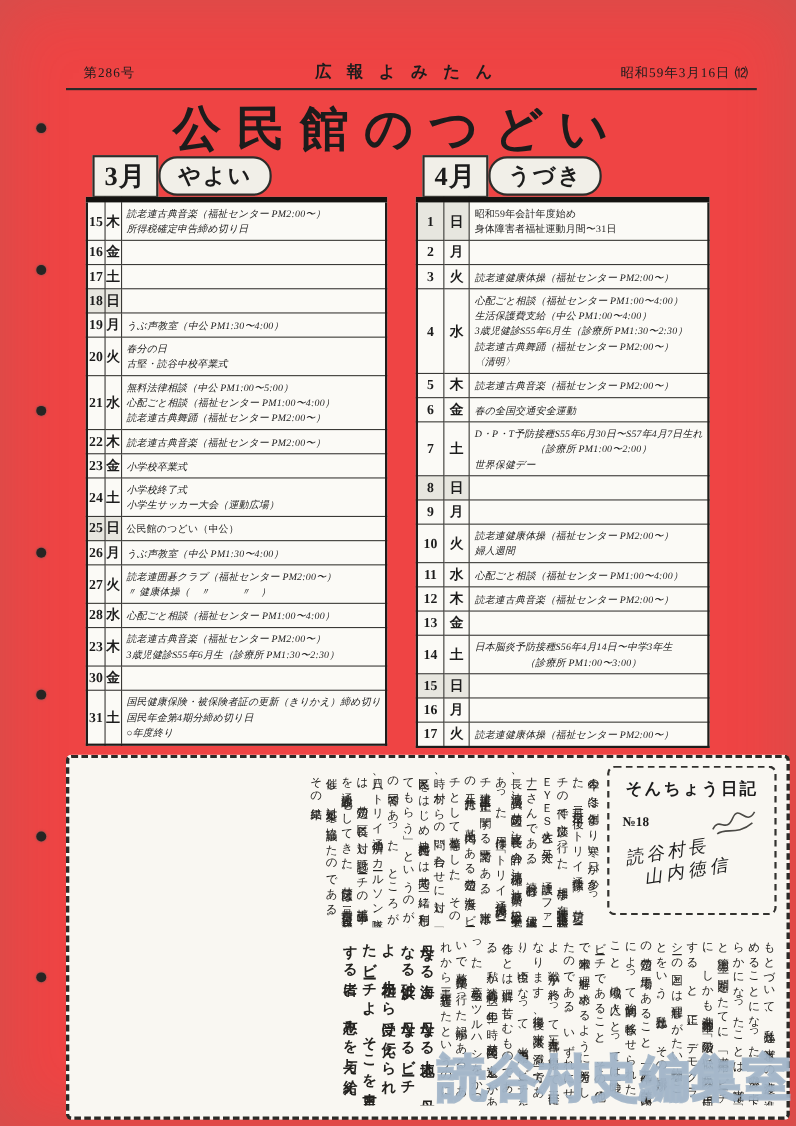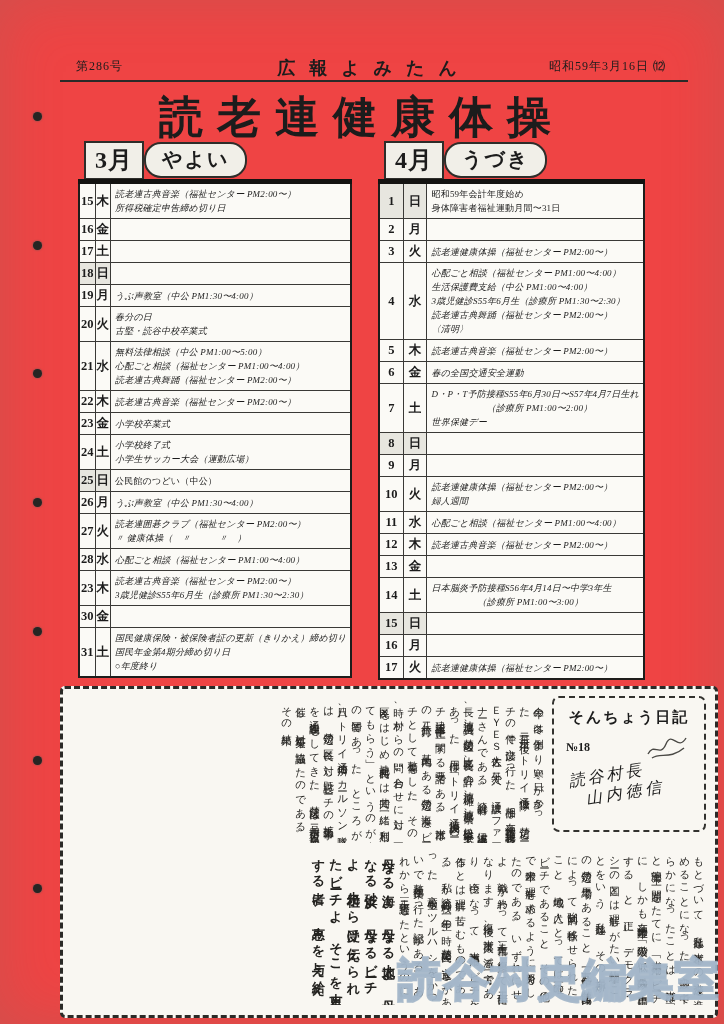--- a/index.html
+++ b/index.html
@@ -4,22 +4,22 @@
 <style>
   html,body{margin:0;padding:0;}
   body{width:724px;height:1024px;background:#dcdad6;font-family:"Liberation Serif","DejaVu Serif",serif;color:#1c1c1c;}
   #page{position:relative;width:724px;height:1024px;background:#ef4444;overflow:hidden;
         box-shadow:inset 0 0 60px rgba(120,115,105,.25);}
   
   .hole{position:absolute;left:33px;width:9px;height:9px;border-radius:50%;background:#262523;box-shadow:0 0 2px #555;}
   
   .hdr{position:absolute;top:56px;left:62px;right:38px;height:22px;font-size:12px;}
   .hdr .issue{position:absolute;left:14px;top:2px;letter-spacing:1px;}
-  .hdr .pub{position:absolute;left:0;right:0;text-align:center;top:0;font-size:18px;font-weight:bold;letter-spacing:14px;}
-  .hdr .date{position:absolute;right:20px;top:2px;letter-spacing:1px;}
+  .hdr .pub{position:absolute;left:0;right:0;text-align:center;top:0;font-size:15px;font-weight:bold;letter-spacing:14px;}
+  .hdr .date{position:absolute;right:5px;top:2px;letter-spacing:1px;}
   .hdr-rule{position:absolute;top:80px;left:60px;width:628px;border-top:2.5px solid #2a2a28;}
   
   .main-title{position:absolute;top:88px;left:0;width:724px;text-align:center;
               font-size:44px;font-weight:bold;letter-spacing:14px;}
   
   .month-group{position:absolute;top:142px;height:36px;display:flex;align-items:center;gap:0;}
   .mg-mar{left:84px;} .mg-apr{left:384px;}
   .month-box{border:2.5px solid #2e2d2a;background:#f1efe8;padding:1px 9px 2px;font-size:24px;font-weight:bold;letter-spacing:1px;}
   .month-pill{border:2.5px solid #2e2d2a;background:#f1efe8;border-radius:17px;padding:2px 16px 3px;font-size:20px;font-weight:bold;letter-spacing:2px;}
   
@@ -70,21 +70,21 @@
   <div class="hdr">
     <span class="issue">第286号</span>
     <span class="pub">広報よみたん</span>
     <span class="date">
       <span>昭和59年3月16日</span>
       <span>⑿</span>
     </span>
   </div>
   <div class="hdr-rule"></div>
 
-  <div class="main-title">読老連健康体操</div>
+  <div class="main-title">公民館のつどい</div>
 
   <div class="month-group mg-mar">
     <span class="month-box">3月</span>
     <span class="month-pill">やよい</span>
   </div>
   <div class="month-group mg-apr">
     <span class="month-box">4月</span>
     <span class="month-pill">うづき</span>
   </div>
 

